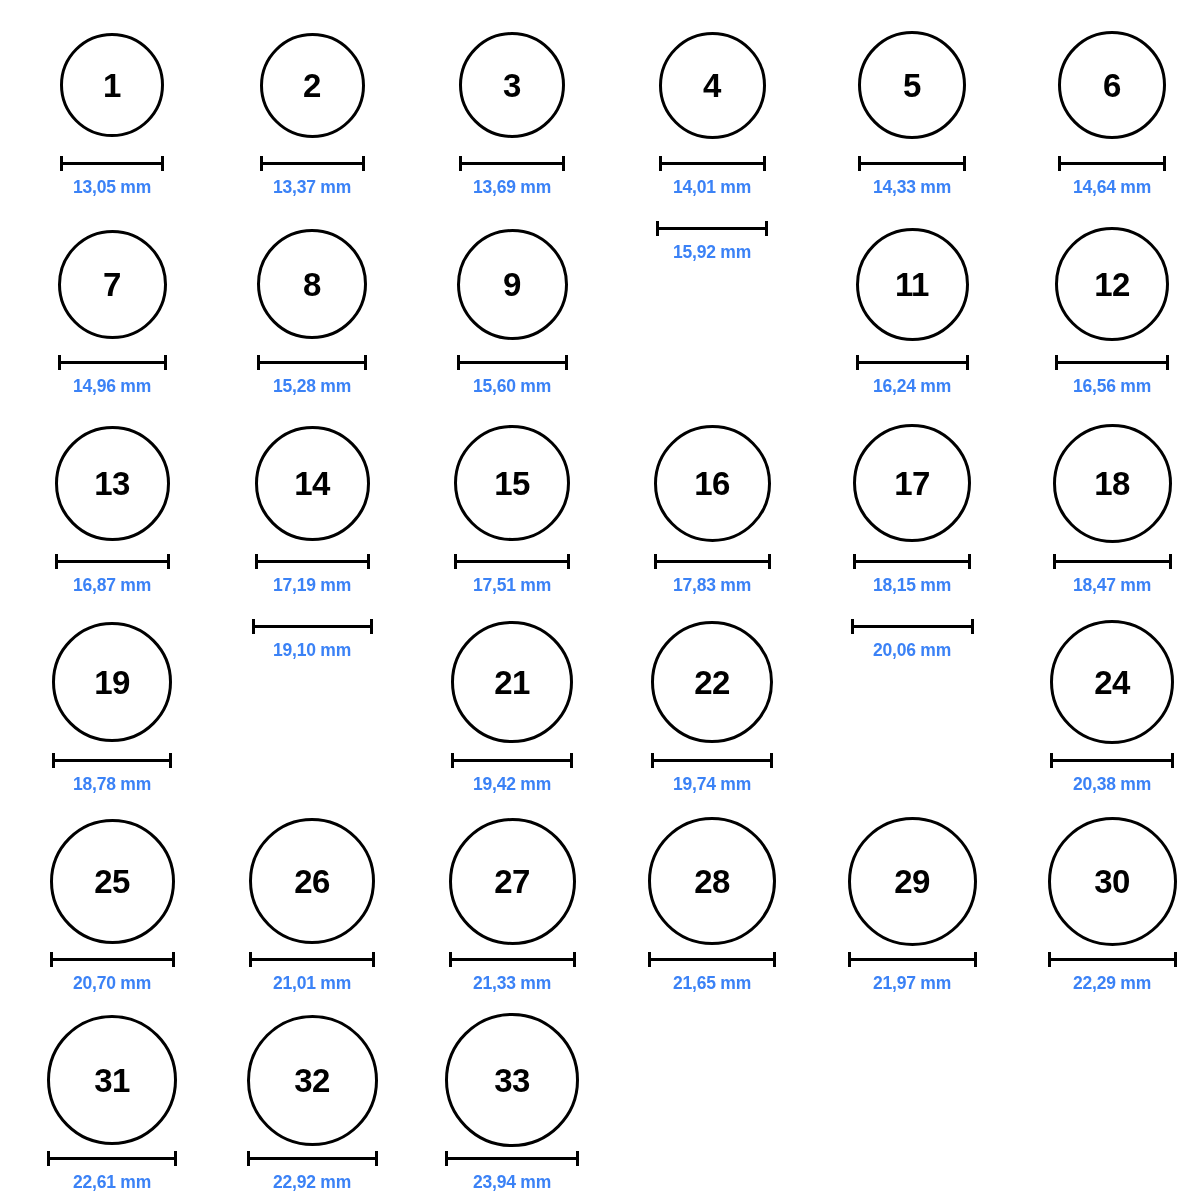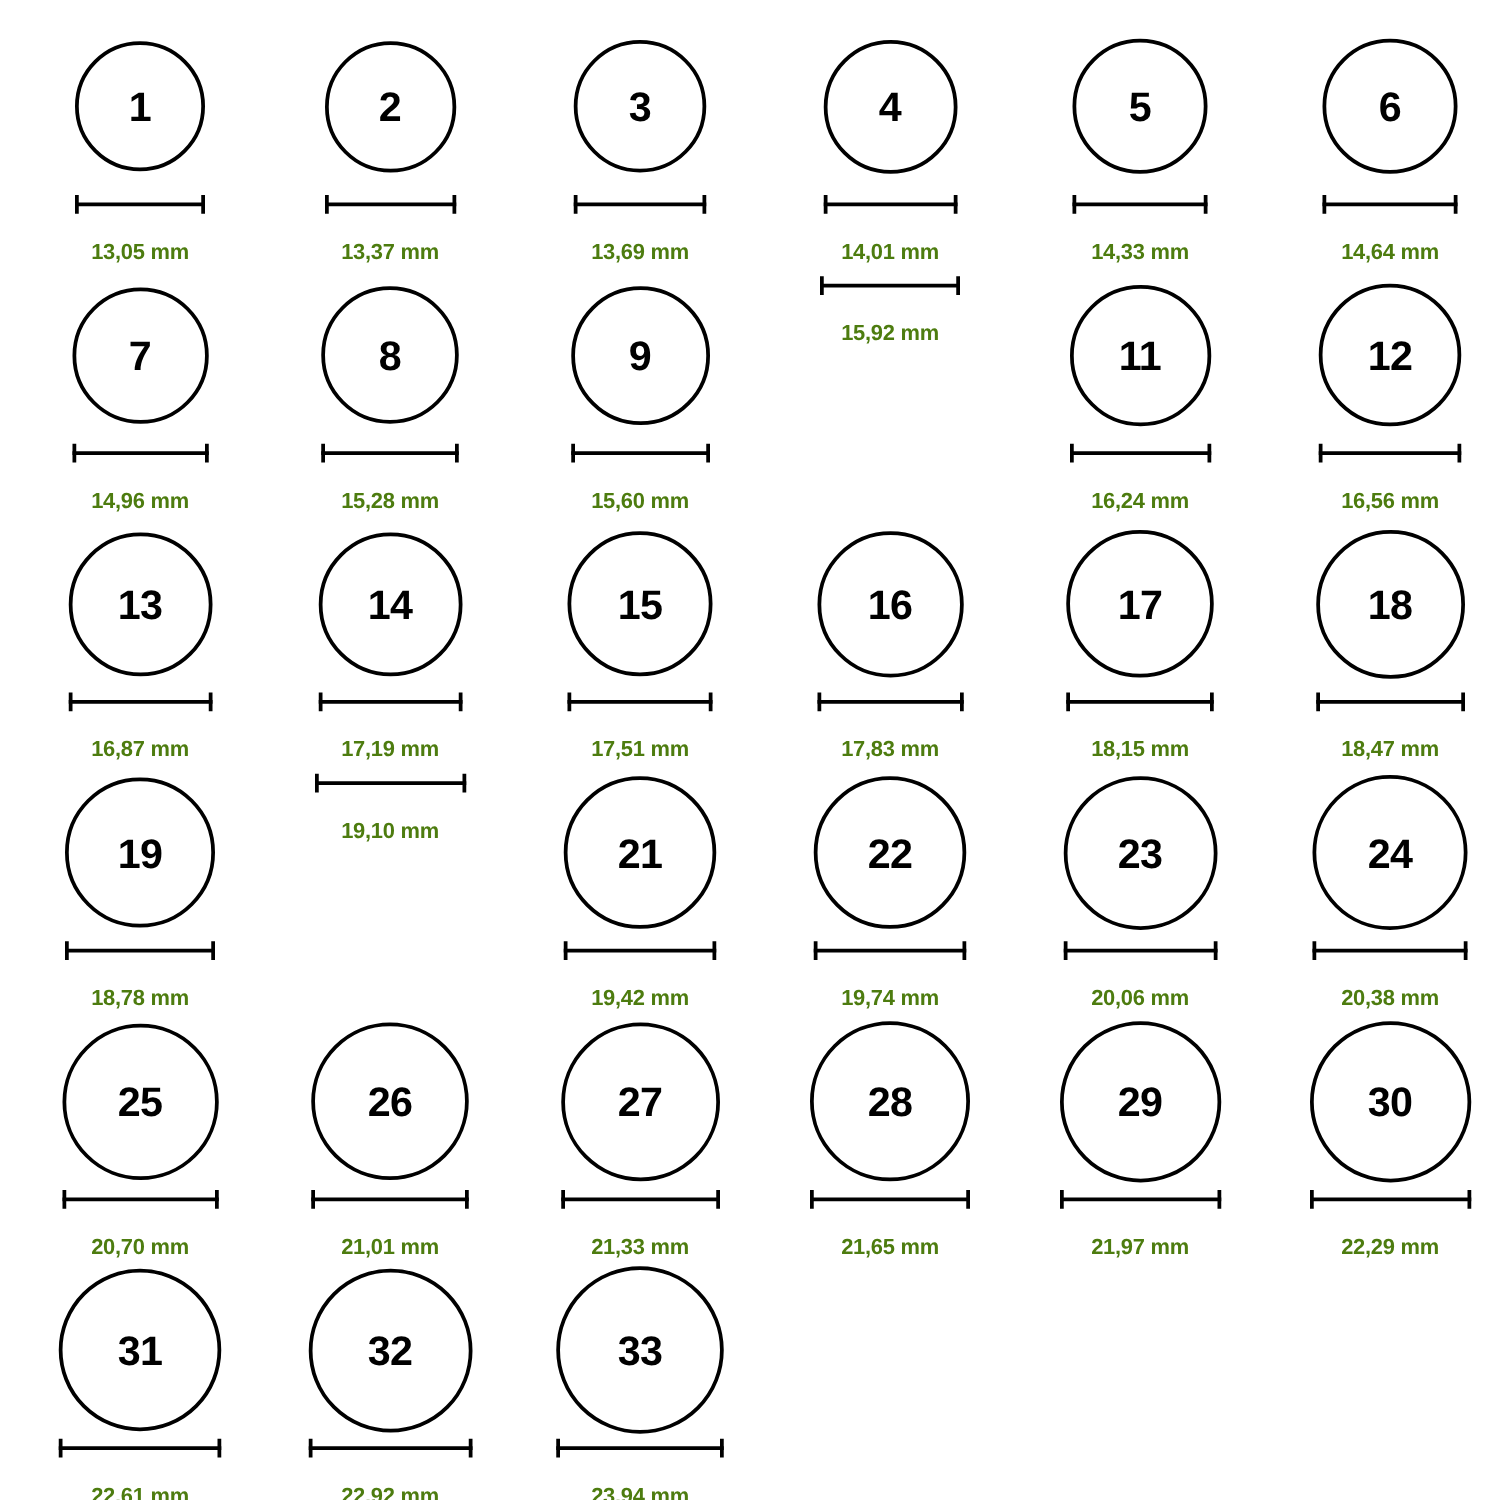--- a/index.html
+++ b/index.html
@@ -72,25 +72,25 @@
   .measure-bar .cap {
     position: absolute;
     top: 0;
     width: 3px;
     height: 15px;
     background: #000;
   }
   .measure-bar .cap.left { left: 0; }
   .measure-bar .cap.right { right: 0; }
   .measure-label {
-    margin-top: 21px;
+    margin-top: 7px;
     font-size: 17.5px;
     font-weight: bold;
     letter-spacing: -0.2px;
-    color: #4d7c0f;
+    color: #3b82f6;
     white-space: nowrap;
   }
 </style>
 </head>
 <body>
 
 <div id="sizer-chart">
   <div class="chart-grid">
       <div class="size-cell">
         <div class="circle-wrap">
@@ -362,25 +362,20 @@
           </div>
         </div>
         <div class="measure-bar" style="width: 122px;">
           <div class="rule"></div>
           <div class="cap left"></div>
           <div class="cap right"></div>
         </div>
         <div class="measure-label">19,74 mm</div>
       </div>
       <div class="size-cell">
-        <div class="circle-wrap">
-          <div class="ring-circle" style="width: 123px; height: 123px;">
-            <span class="ring-number">23</span>
-          </div>
-        </div>
         <div class="measure-bar" style="width: 123px;">
           <div class="rule"></div>
           <div class="cap left"></div>
           <div class="cap right"></div>
         </div>
         <div class="measure-label">20,06 mm</div>
       </div>
       <div class="size-cell">
         <div class="circle-wrap">
           <div class="ring-circle" style="width: 124px; height: 124px;">

